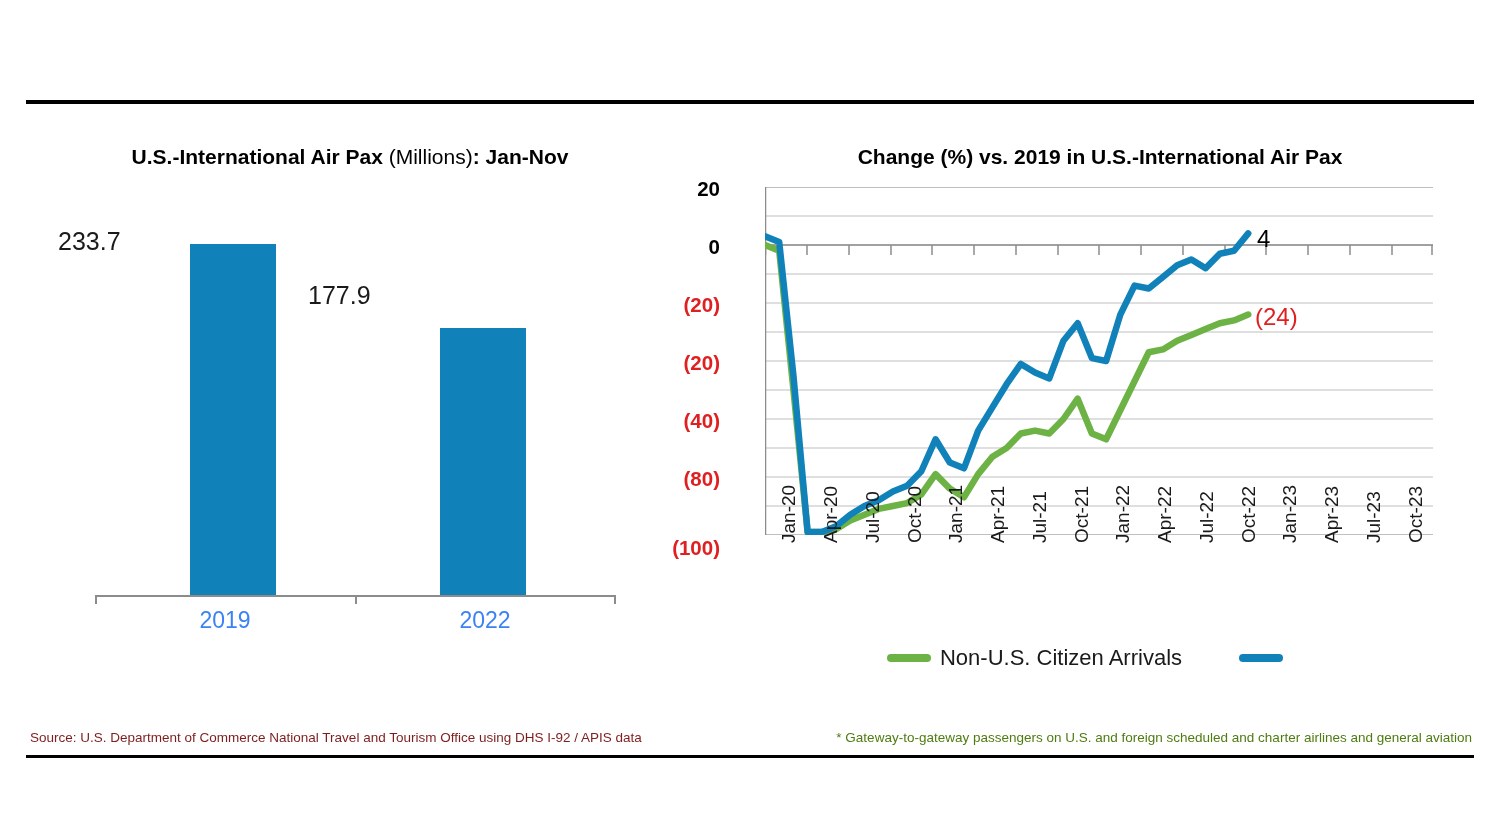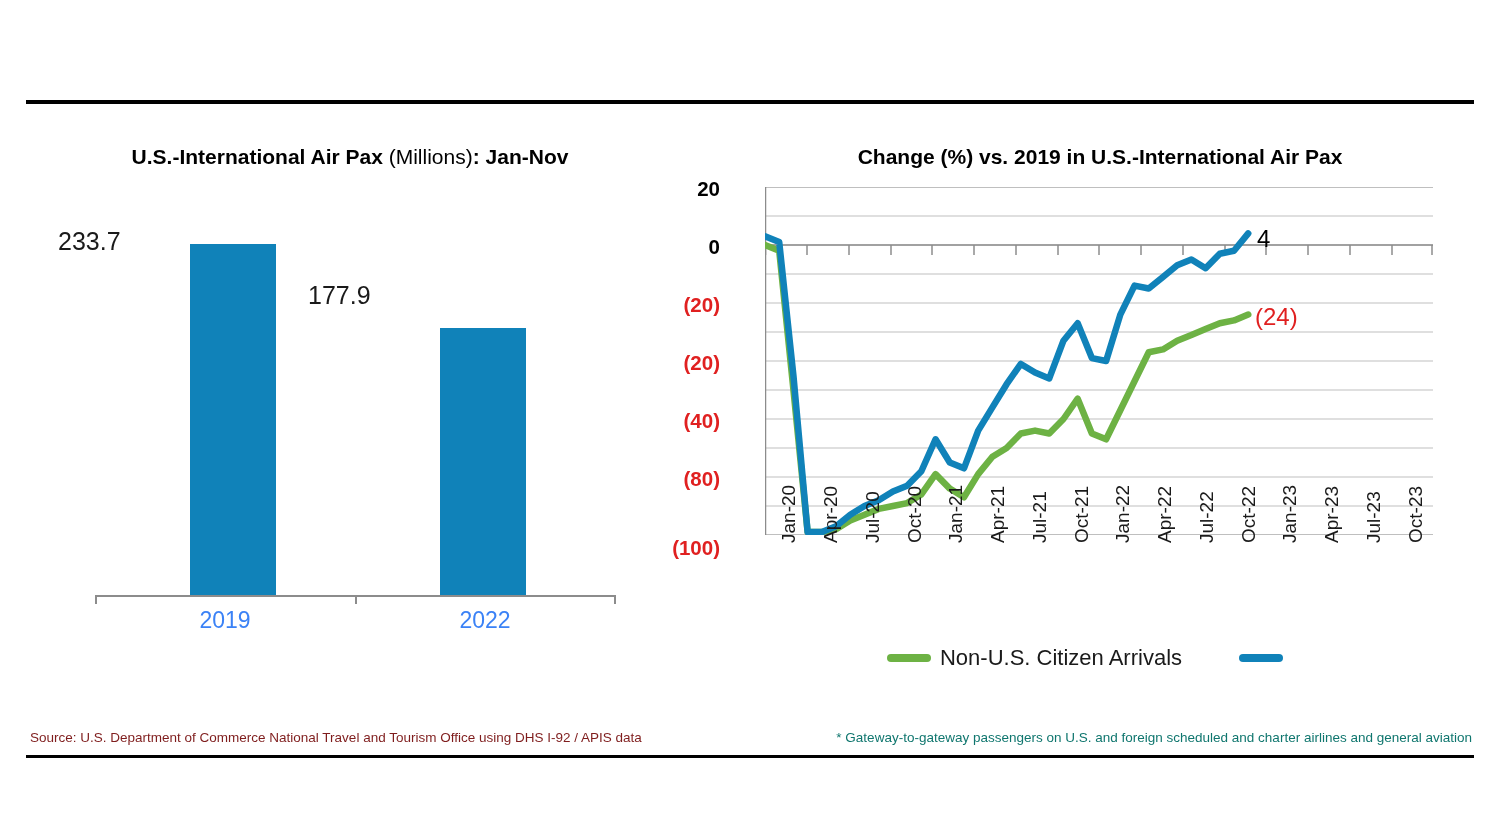--- a/index.html
+++ b/index.html
@@ -90,21 +90,21 @@
   .legend-text{font-size:22px;color:#1a1a1a;white-space:nowrap;}
 
   
   .foot-rule{
     position:absolute;left:26px;top:755px;width:1448px;height:3px;background:#000;
   }
   .source{
     position:absolute;left:30px;top:730px;font-size:13.5px;color:#7f1d1d;white-space:nowrap;
   }
   .note{
-    position:absolute;right:28px;top:730px;font-size:13.5px;color:#0f766e;white-space:nowrap;
+    position:absolute;right:28px;top:730px;font-size:13.5px;color:#4d7c0f;white-space:nowrap;
   }
 
   
   .bottombar{position:absolute;left:0;top:758px;width:1500px;height:77px;background:#fff;}
 </style>
 </head>
 <body>
 
 <div class="slide">
 

